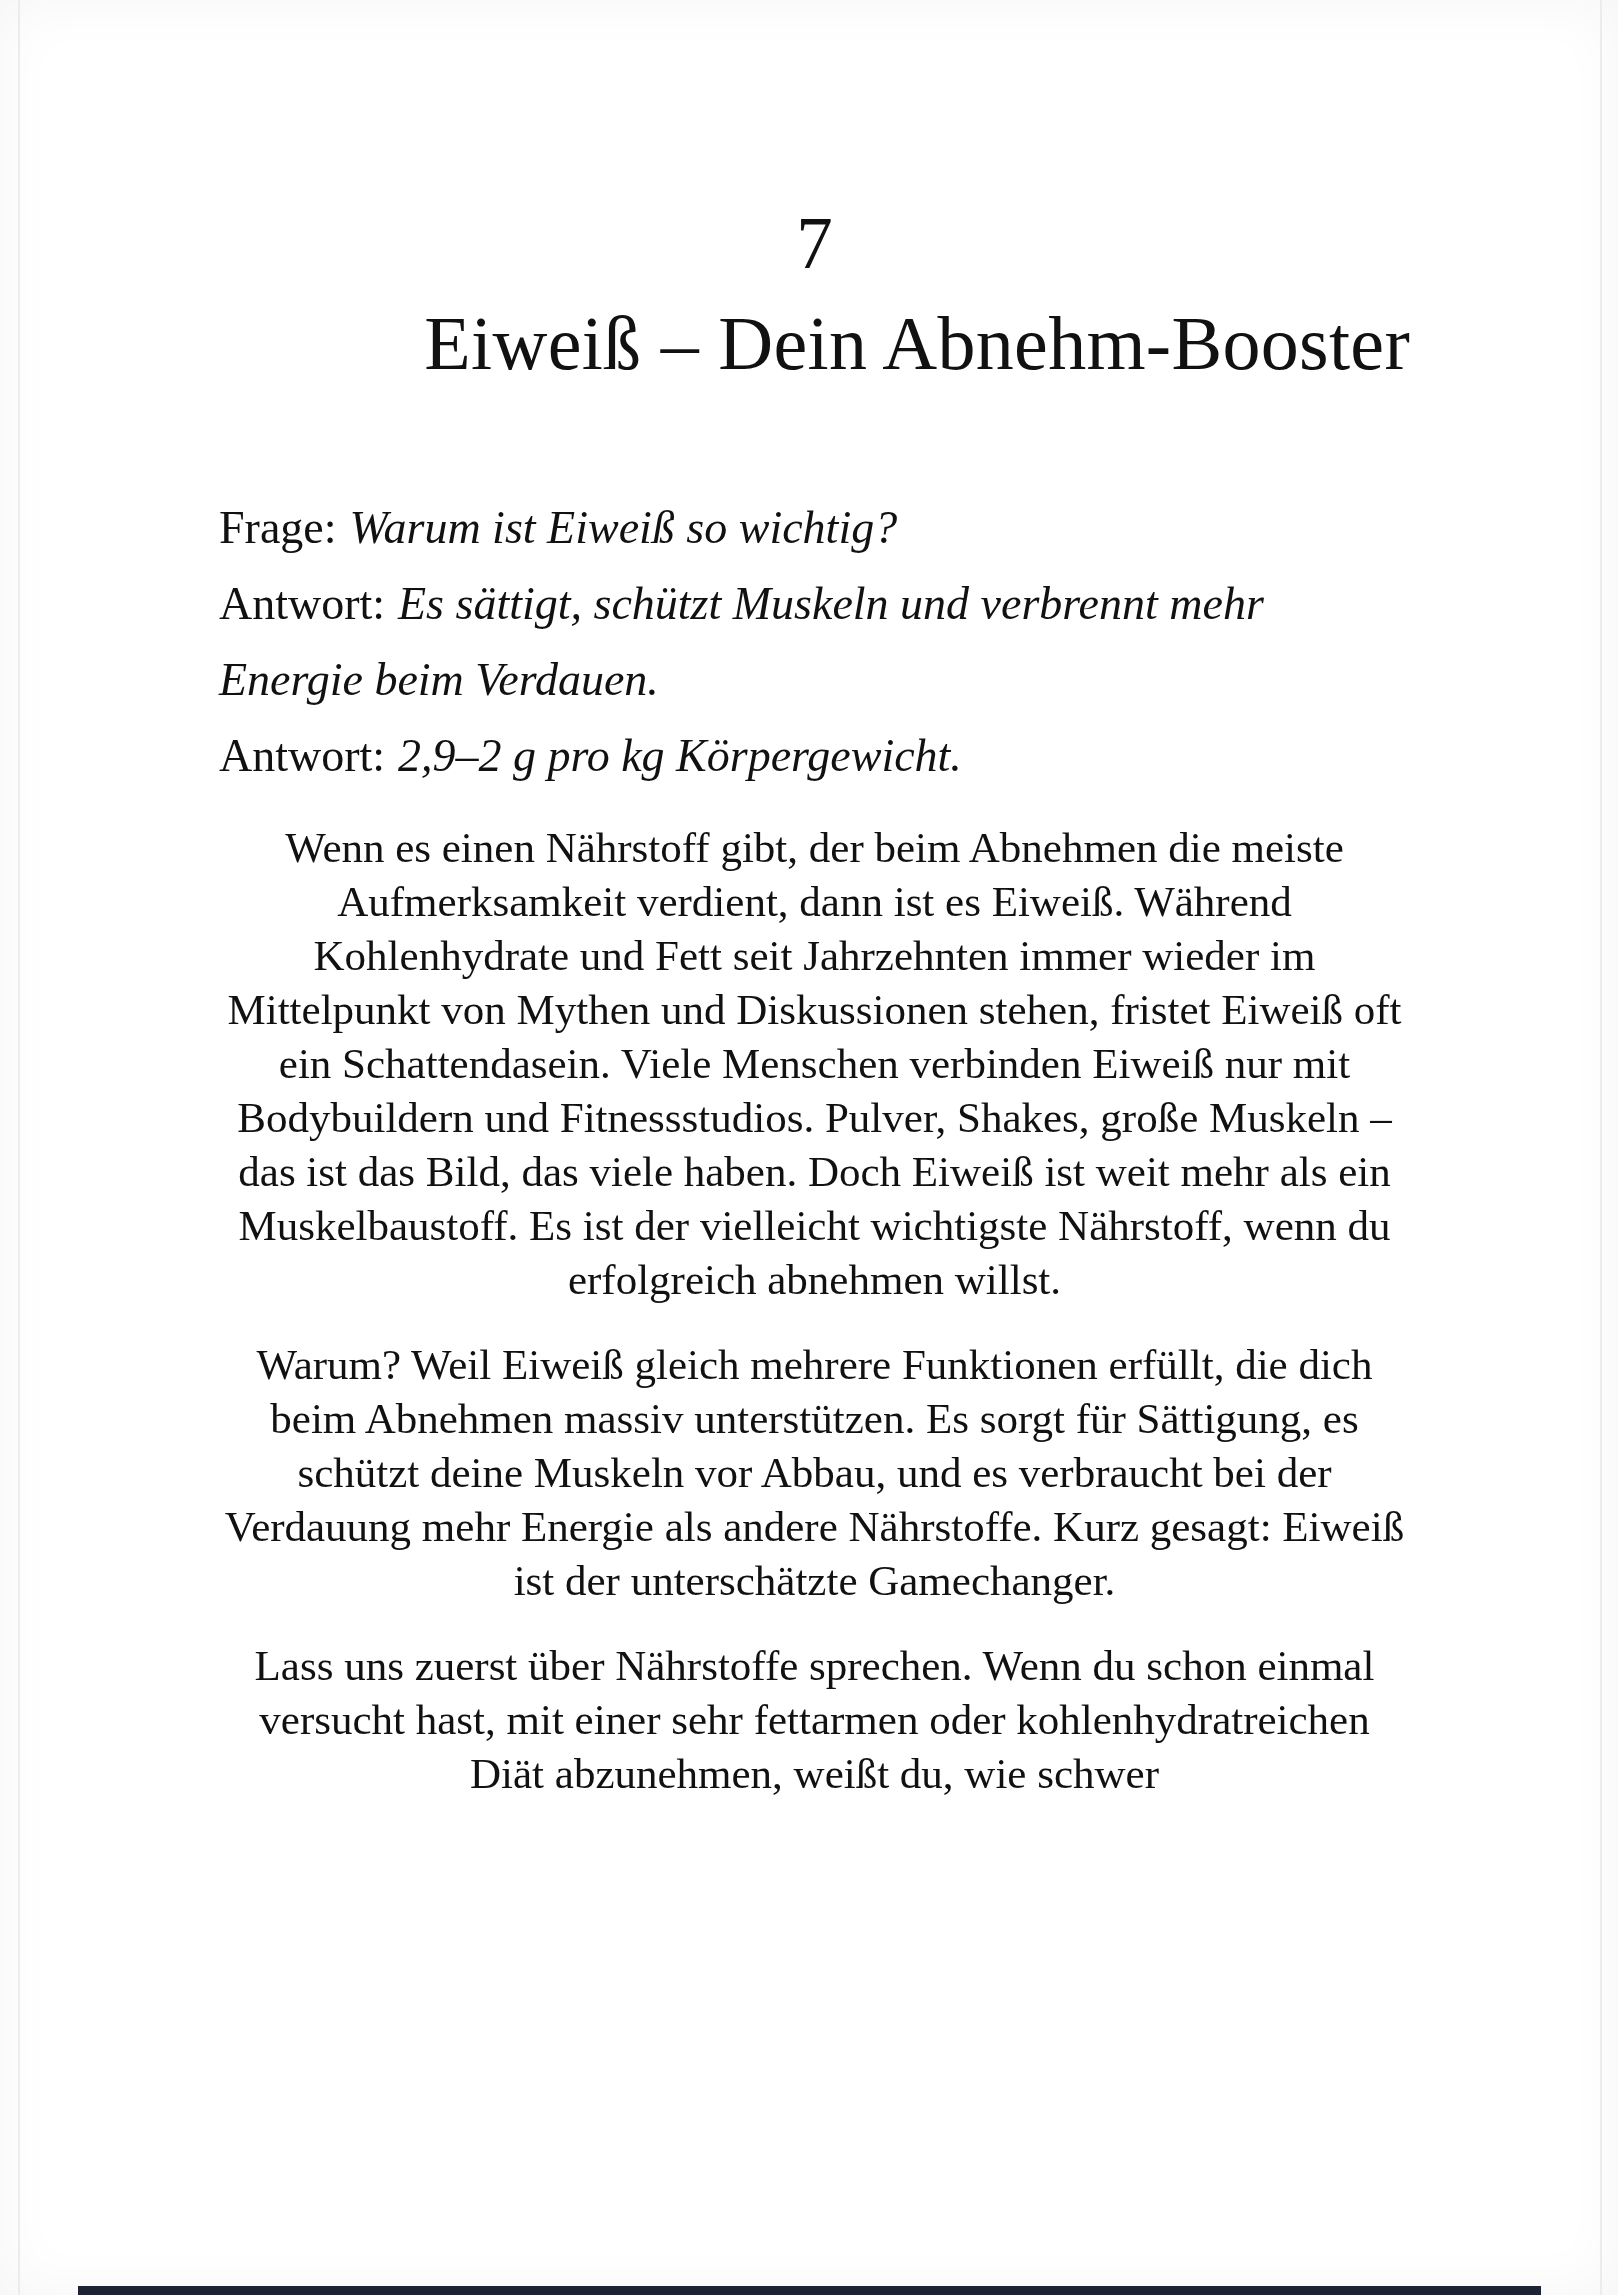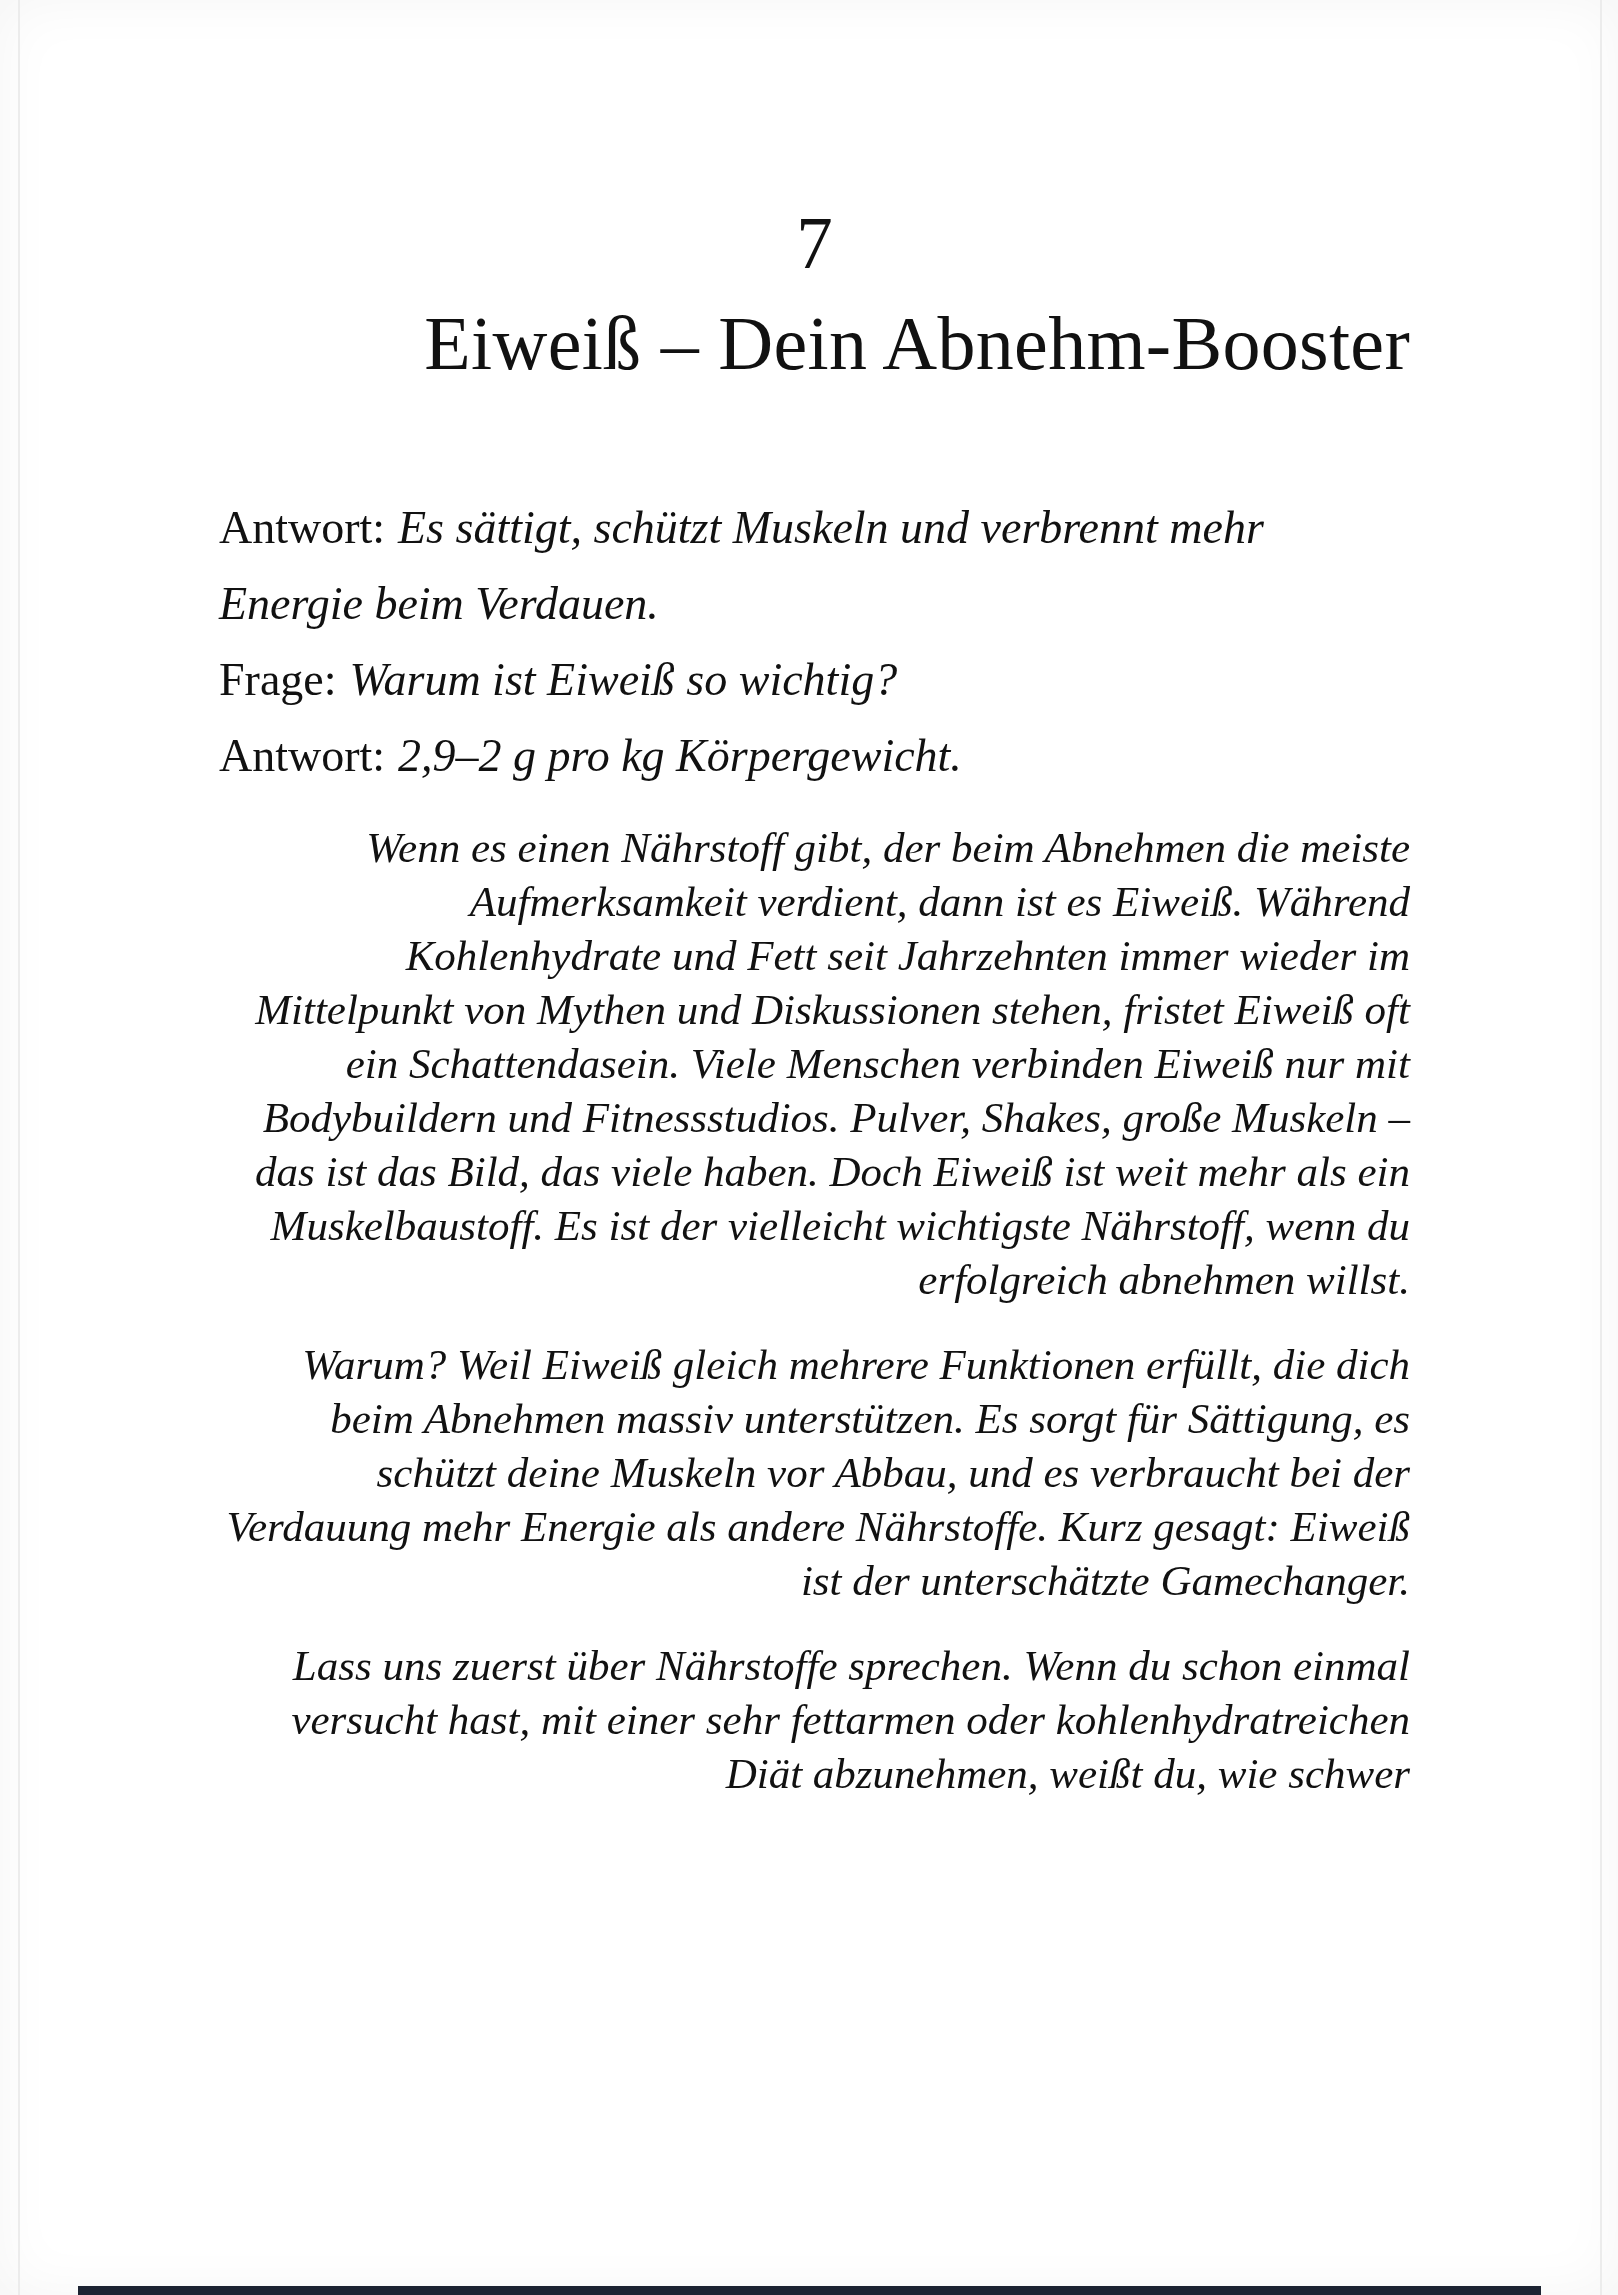--- a/index.html
+++ b/index.html
@@ -58,22 +58,21 @@
     margin-right: 0.28em;
   }
   .qa-text {
     font-style: italic;
   }
 
   .body-text p {
     margin: 0 0 31px 0;
     font-size: 43px;
     line-height: 54px;
-    text-align: right;
-    font-style: italic;
+    text-align: center;
   }
 
   .bottom-bar {
     position: absolute;
     left: 78px;
     right: 78px;
     bottom: 0;
     height: 8.8px;
     background: var(--bar-color, #1d2433);
   }
@@ -85,24 +84,24 @@
 
   <div class="edge-line left"></div>
   <div class="edge-line right"></div>
 
   <div class="chapter-number">7</div>
 
   <h1 class="chapter-title">Eiweiß – Dein Abnehm-Booster</h1>
 
   <div class="qa-block">
     <p class="qa-line">
-      <span class="qa-label">Antwort:</span><span class="qa-text">Es sättigt, schützt Muskeln und verbrennt mehr Energie beim Verdauen.</span>
+      <span class="qa-label">Frage:</span><span class="qa-text">Warum ist Eiweiß so wichtig?</span>
     </p>
     <p class="qa-line">
-      <span class="qa-label">Frage:</span><span class="qa-text">Warum ist Eiweiß so wichtig?</span>
+      <span class="qa-label">Antwort:</span><span class="qa-text">Es sättigt, schützt Muskeln und verbrennt mehr Energie beim Verdauen.</span>
     </p>
     <p class="qa-line">
       <span class="qa-label">Antwort:</span><span class="qa-text">2,9–2 g pro kg Körpergewicht.</span>
     </p>
   </div>
 
   <div class="body-text">
     <p>Wenn es einen Nährstoff gibt, der beim Abnehmen die meiste Aufmerksamkeit verdient, dann ist es Eiweiß. Während Kohlenhydrate und Fett seit Jahrzehnten immer wieder im Mittelpunkt von Mythen und Diskussionen stehen, fristet Eiweiß oft ein Schattendasein. Viele Menschen verbinden Eiweiß nur mit Bodybuildern und Fitnessstudios. Pulver, Shakes, große Muskeln – das ist das Bild, das viele haben. Doch Eiweiß ist weit mehr als ein Muskelbaustoff. Es ist der vielleicht wichtigste Nährstoff, wenn du erfolgreich abnehmen willst.</p>
     <p>Warum? Weil Eiweiß gleich mehrere Funktionen erfüllt, die dich beim Abnehmen massiv unterstützen. Es sorgt für Sättigung, es schützt deine Muskeln vor Abbau, und es verbraucht bei der Verdauung mehr Energie als andere Nährstoffe. Kurz gesagt: Eiweiß ist der unterschätzte Gamechanger.</p>
     <p>Lass uns zuerst über Nährstoffe sprechen. Wenn du schon einmal versucht hast, mit einer sehr fettarmen oder kohlenhydratreichen Diät abzunehmen, weißt du, wie schwer</p>

